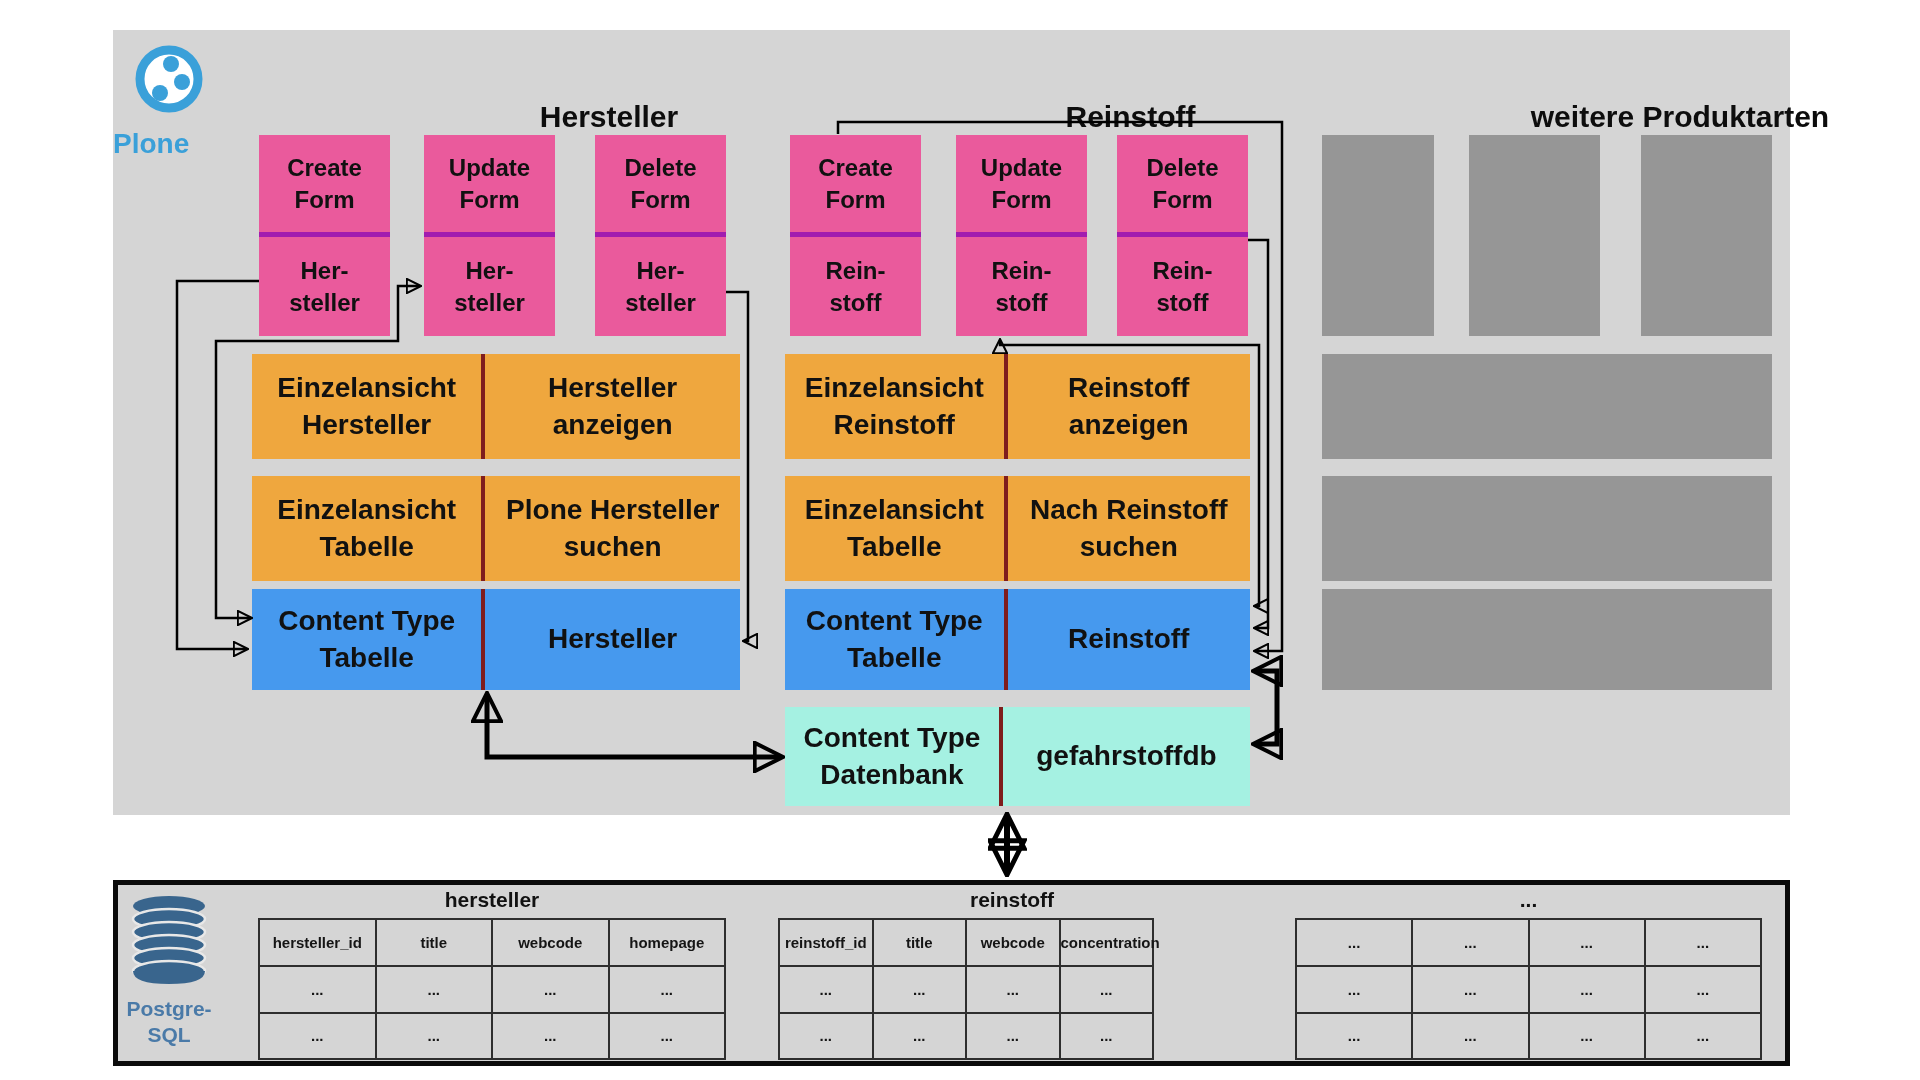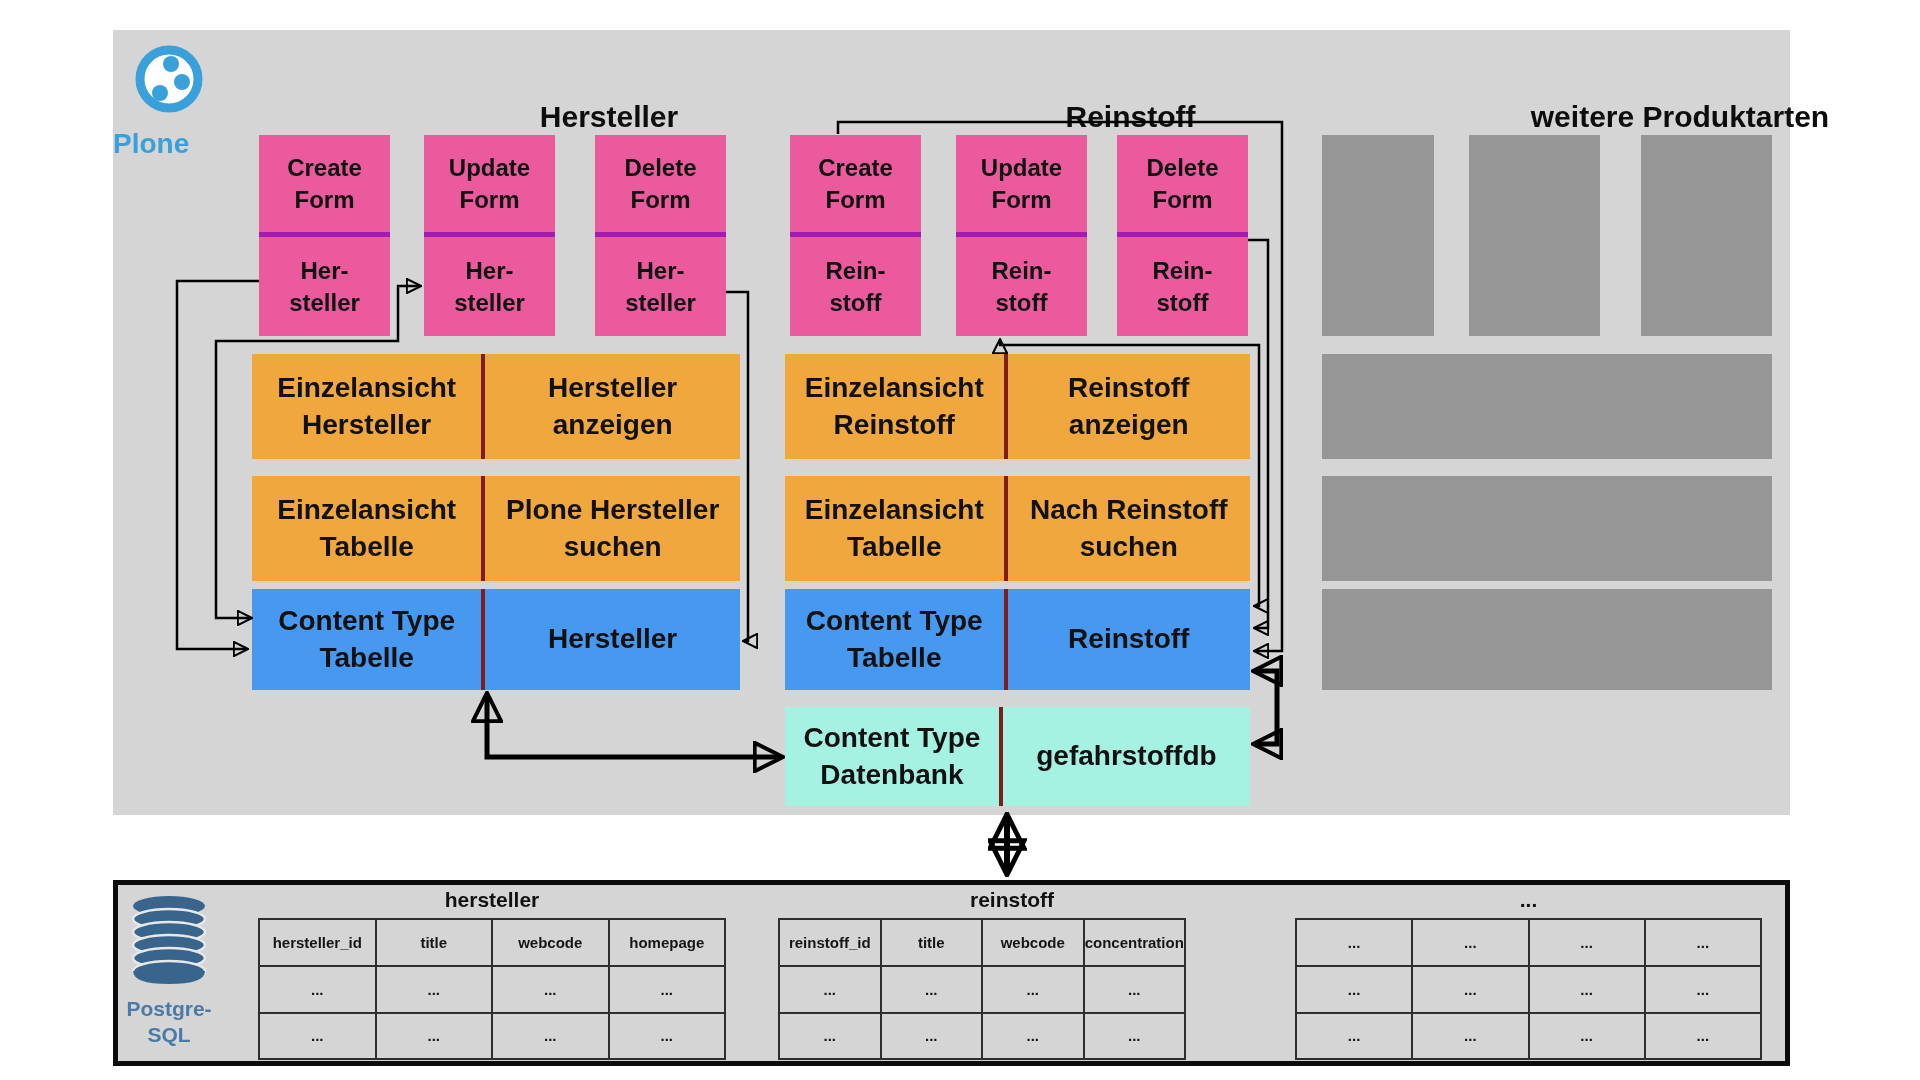--- a/index.html
+++ b/index.html
@@ -55,21 +55,21 @@
     background:var(--panel,#d5d5d5);border:5px solid #0b0b0b;}
   .pg-icon{position:absolute;left:128px;top:894px;width:82px;height:100px;}
   .pg-label{position:absolute;left:108px;top:996px;width:122px;text-align:center;
     font-size:21px;font-weight:bold;color:var(--postgres_text,#4a7aa8);white-space:pre-line;line-height:1.25;}
   .db-title{position:absolute;top:888px;height:26px;text-align:center;font-size:21px;font-weight:bold;}
   .tt-1{left:258px;width:468px;}
   .tt-2{left:778px;width:468px;}
   .tt-3{left:1295px;width:467px;}
   table.dbt{position:absolute;top:918px;height:142px;border-collapse:collapse;table-layout:fixed;}
   .dbt-1{left:258px;width:468px;}
-  .dbt-2{left:778px;width:408px;border-radius:20px;}
+  .dbt-2{left:778px;width:376px;border-radius:20px;}
   .dbt-3{left:1295px;width:467px;}
   table.dbt th,table.dbt td{border:2px solid #2e2e2e;text-align:center;vertical-align:middle;
     font-size:15px;font-weight:bold;color:#151515;padding:0;}
   table.dbt th{height:44px;}
   table.dbt td{height:43px;}
 </style>
 </head>
 <body>
 
 <div class="stage">

